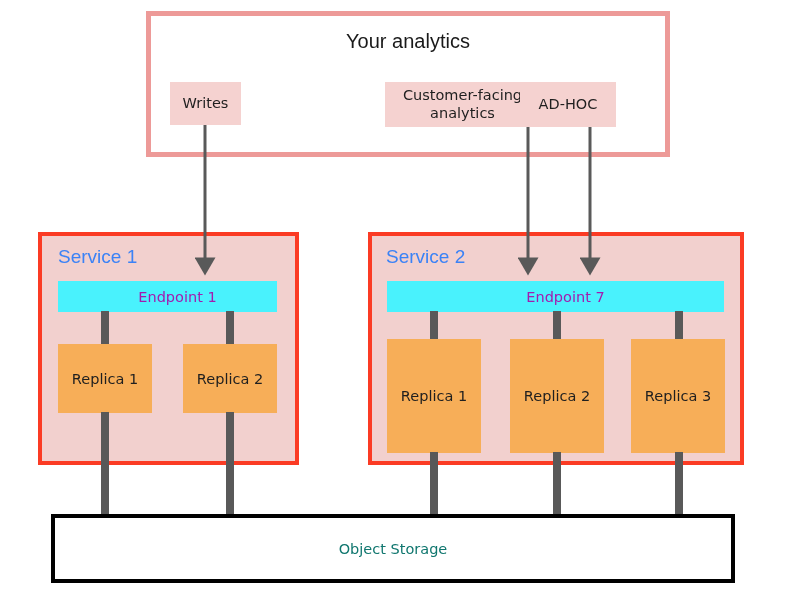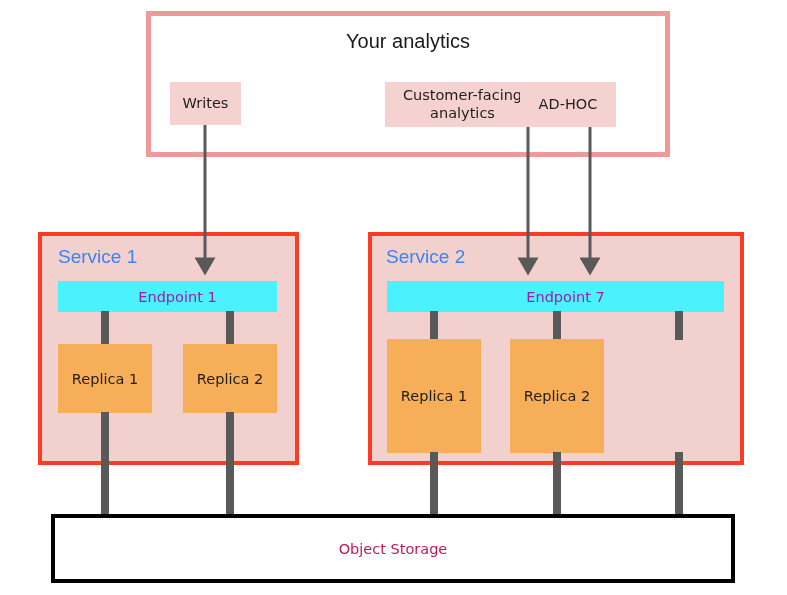--- a/index.html
+++ b/index.html
@@ -114,21 +114,21 @@
   
   .object-storage {
     left: 51px; top: 514px;
     width: 684px; height: 69px;
     border: 4px solid #000000;
     background: #ffffff;
     display: flex;
     align-items: center;
     justify-content: center;
     font-size: 14.5px;
-    color: #be185d;
+    color: #0f766e;
     font-family: "DejaVu Sans", sans-serif;
   }
 
   
   .arrow-svg { left: 0; top: 0; width: 787px; height: 595px; pointer-events: none; }
 </style>
 </head>
 <body>
 
 <div id="canvas">
@@ -158,20 +158,21 @@
   <div class="abs service-label svc2-label">Service 2</div>
 
   <div class="abs endpoint endpoint2">Endpoint 7</div>
 
   <div class="abs connector ep-conn-2a"></div>
   <div class="abs connector ep-conn-2b"></div>
   <div class="abs connector ep-conn-2c"></div>
 
   <div class="abs replica s2r1">Replica 1</div>
   <div class="abs replica s2r2">Replica 2</div>
+  <div class="abs replica s2r3">Replica 3</div>
 
   <div class="abs connector store-conn-2a"></div>
   <div class="abs connector store-conn-2b"></div>
   <div class="abs connector store-conn-2c"></div>
 
   <div class="abs object-storage">Object Storage</div>
 
   <svg class="abs arrow-svg" viewBox="0 0 787 595" xmlns="http://www.w3.org/2000/svg">
     <defs>
       <marker id="arrowhead" markerWidth="7" markerHeight="7" refX="2.2" refY="3.5" orient="auto" markerUnits="strokeWidth">

